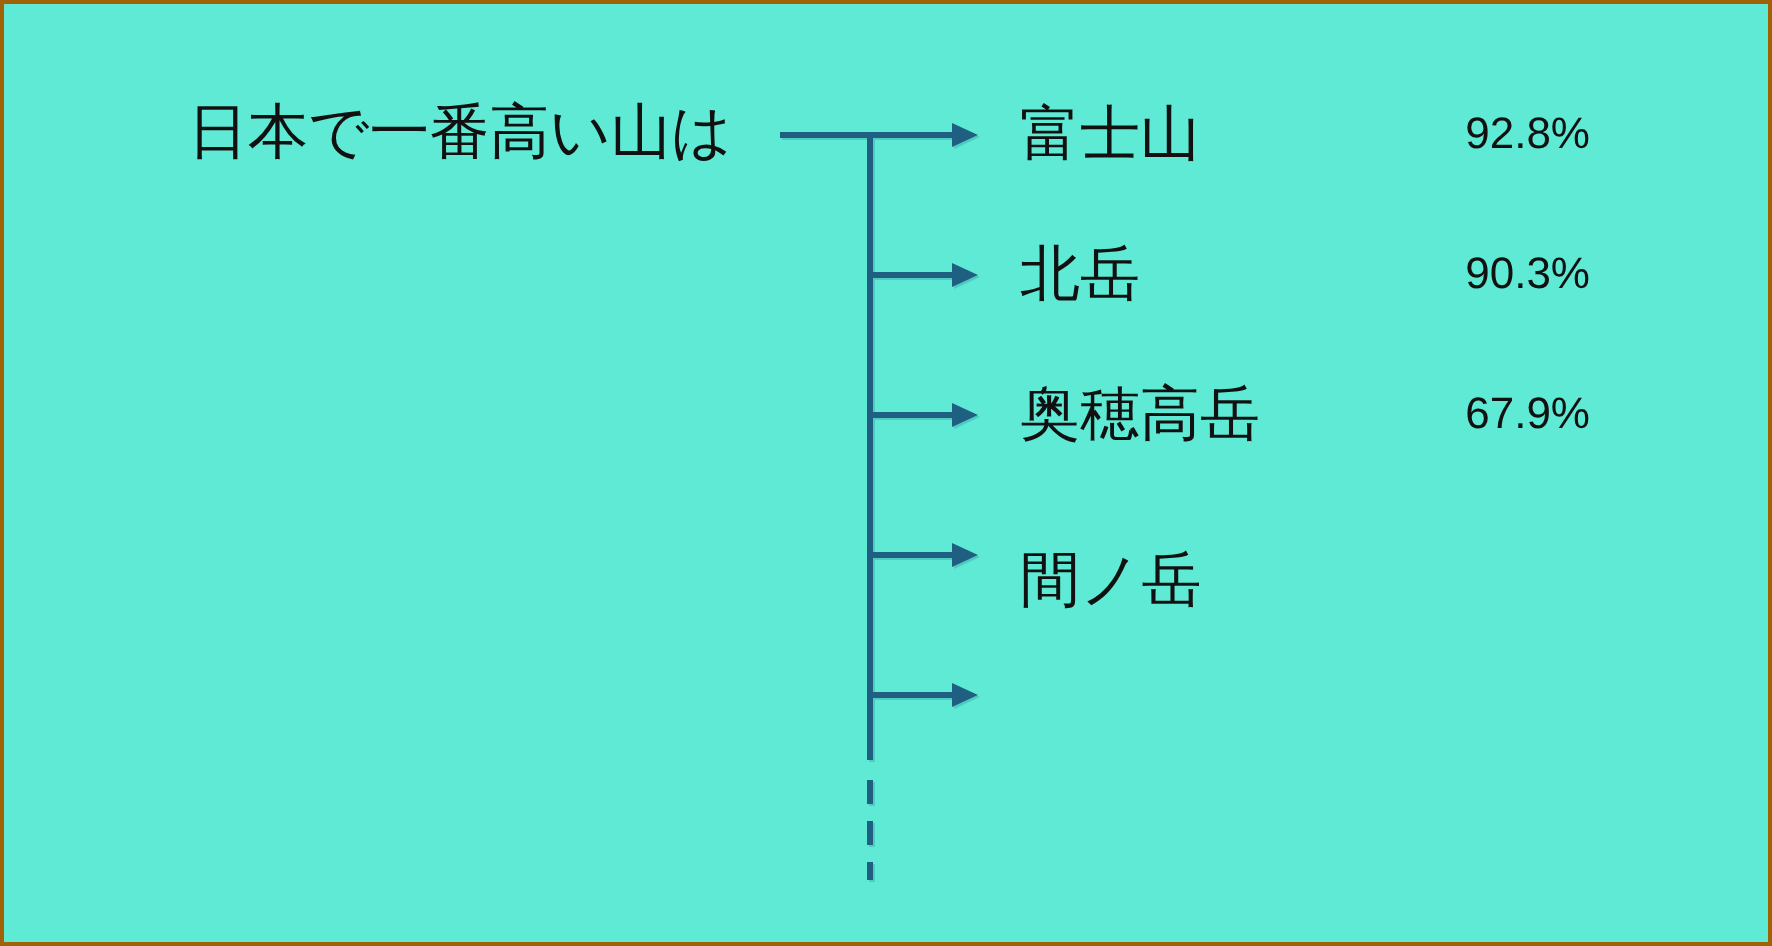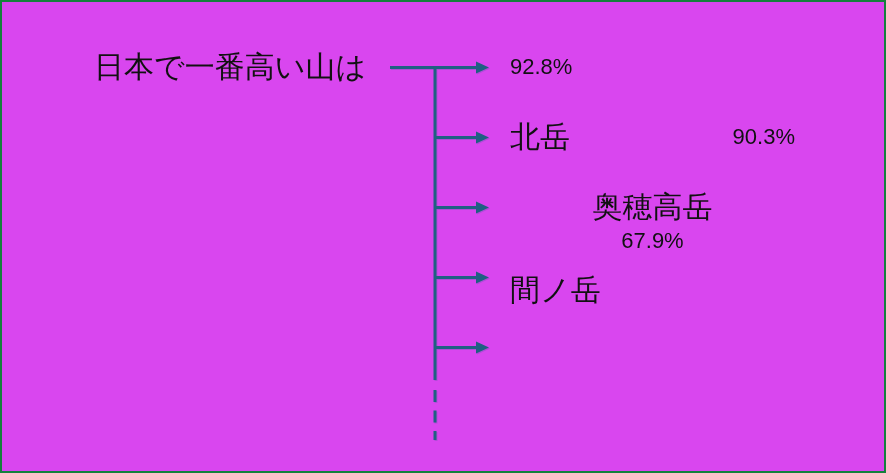--- a/index.html
+++ b/index.html
@@ -6,22 +6,22 @@
     margin: 0;
     padding: 0;
     background: #ffffff;
     font-family: "Liberation Sans", "DejaVu Sans", sans-serif;
   }
   .canvas {
     position: relative;
     width: 886px;
     height: 473px;
     box-sizing: border-box;
-    background: #d946ef;
-    border: 2px solid #15803d;
+    background: #5eead4;
+    border: 2px solid #a16207;
     overflow: hidden;
   }
   .prompt {
     position: absolute;
     left: 92px;
     top: 45px;
     height: 40px;
     line-height: 40px;
     font-size: 30px;
     color: #111111;
@@ -47,21 +47,21 @@
     color: #111111;
     white-space: nowrap;
   }
   .row .pct {
     font-size: 22px;
     color: #111111;
     white-space: nowrap;
   }
   .r1 { top: 45px; }
   .r2 { top: 115px; align-items: center; }
-  .r3 { top: 185px; flex-direction: column; }
+  .r3 { top: 185px; }
   .r4 { top: 268px; }
   .r5 { top: 325px; }
 </style>
 </head>
 <body>
 
 <div class="canvas">
 
   <div class="prompt">日本で一番高い山は</div>
 
@@ -81,20 +81,21 @@
     <polygon points="474,199.5 474,211.5 487,205.5" fill="#1f6082"></polygon>
 
     <line x1="433" y1="275.5" x2="475" y2="275.5" stroke="#1f6082" stroke-width="3"></line>
     <polygon points="474,269.5 474,281.5 487,275.5" fill="#1f6082"></polygon>
 
     <line x1="433" y1="345.5" x2="475" y2="345.5" stroke="#1f6082" stroke-width="3"></line>
     <polygon points="474,339.5 474,351.5 487,345.5" fill="#1f6082"></polygon>
   </svg>
 
   <div class="row r1">
+    <span class="label">富士山</span>
     <span class="pct">92.8%</span>
   </div>
 
   <div class="row r2">
     <span class="label">北岳</span>
     <span class="pct">90.3%</span>
   </div>
 
   <div class="row r3">
     <span class="label">奥穂高岳</span>

